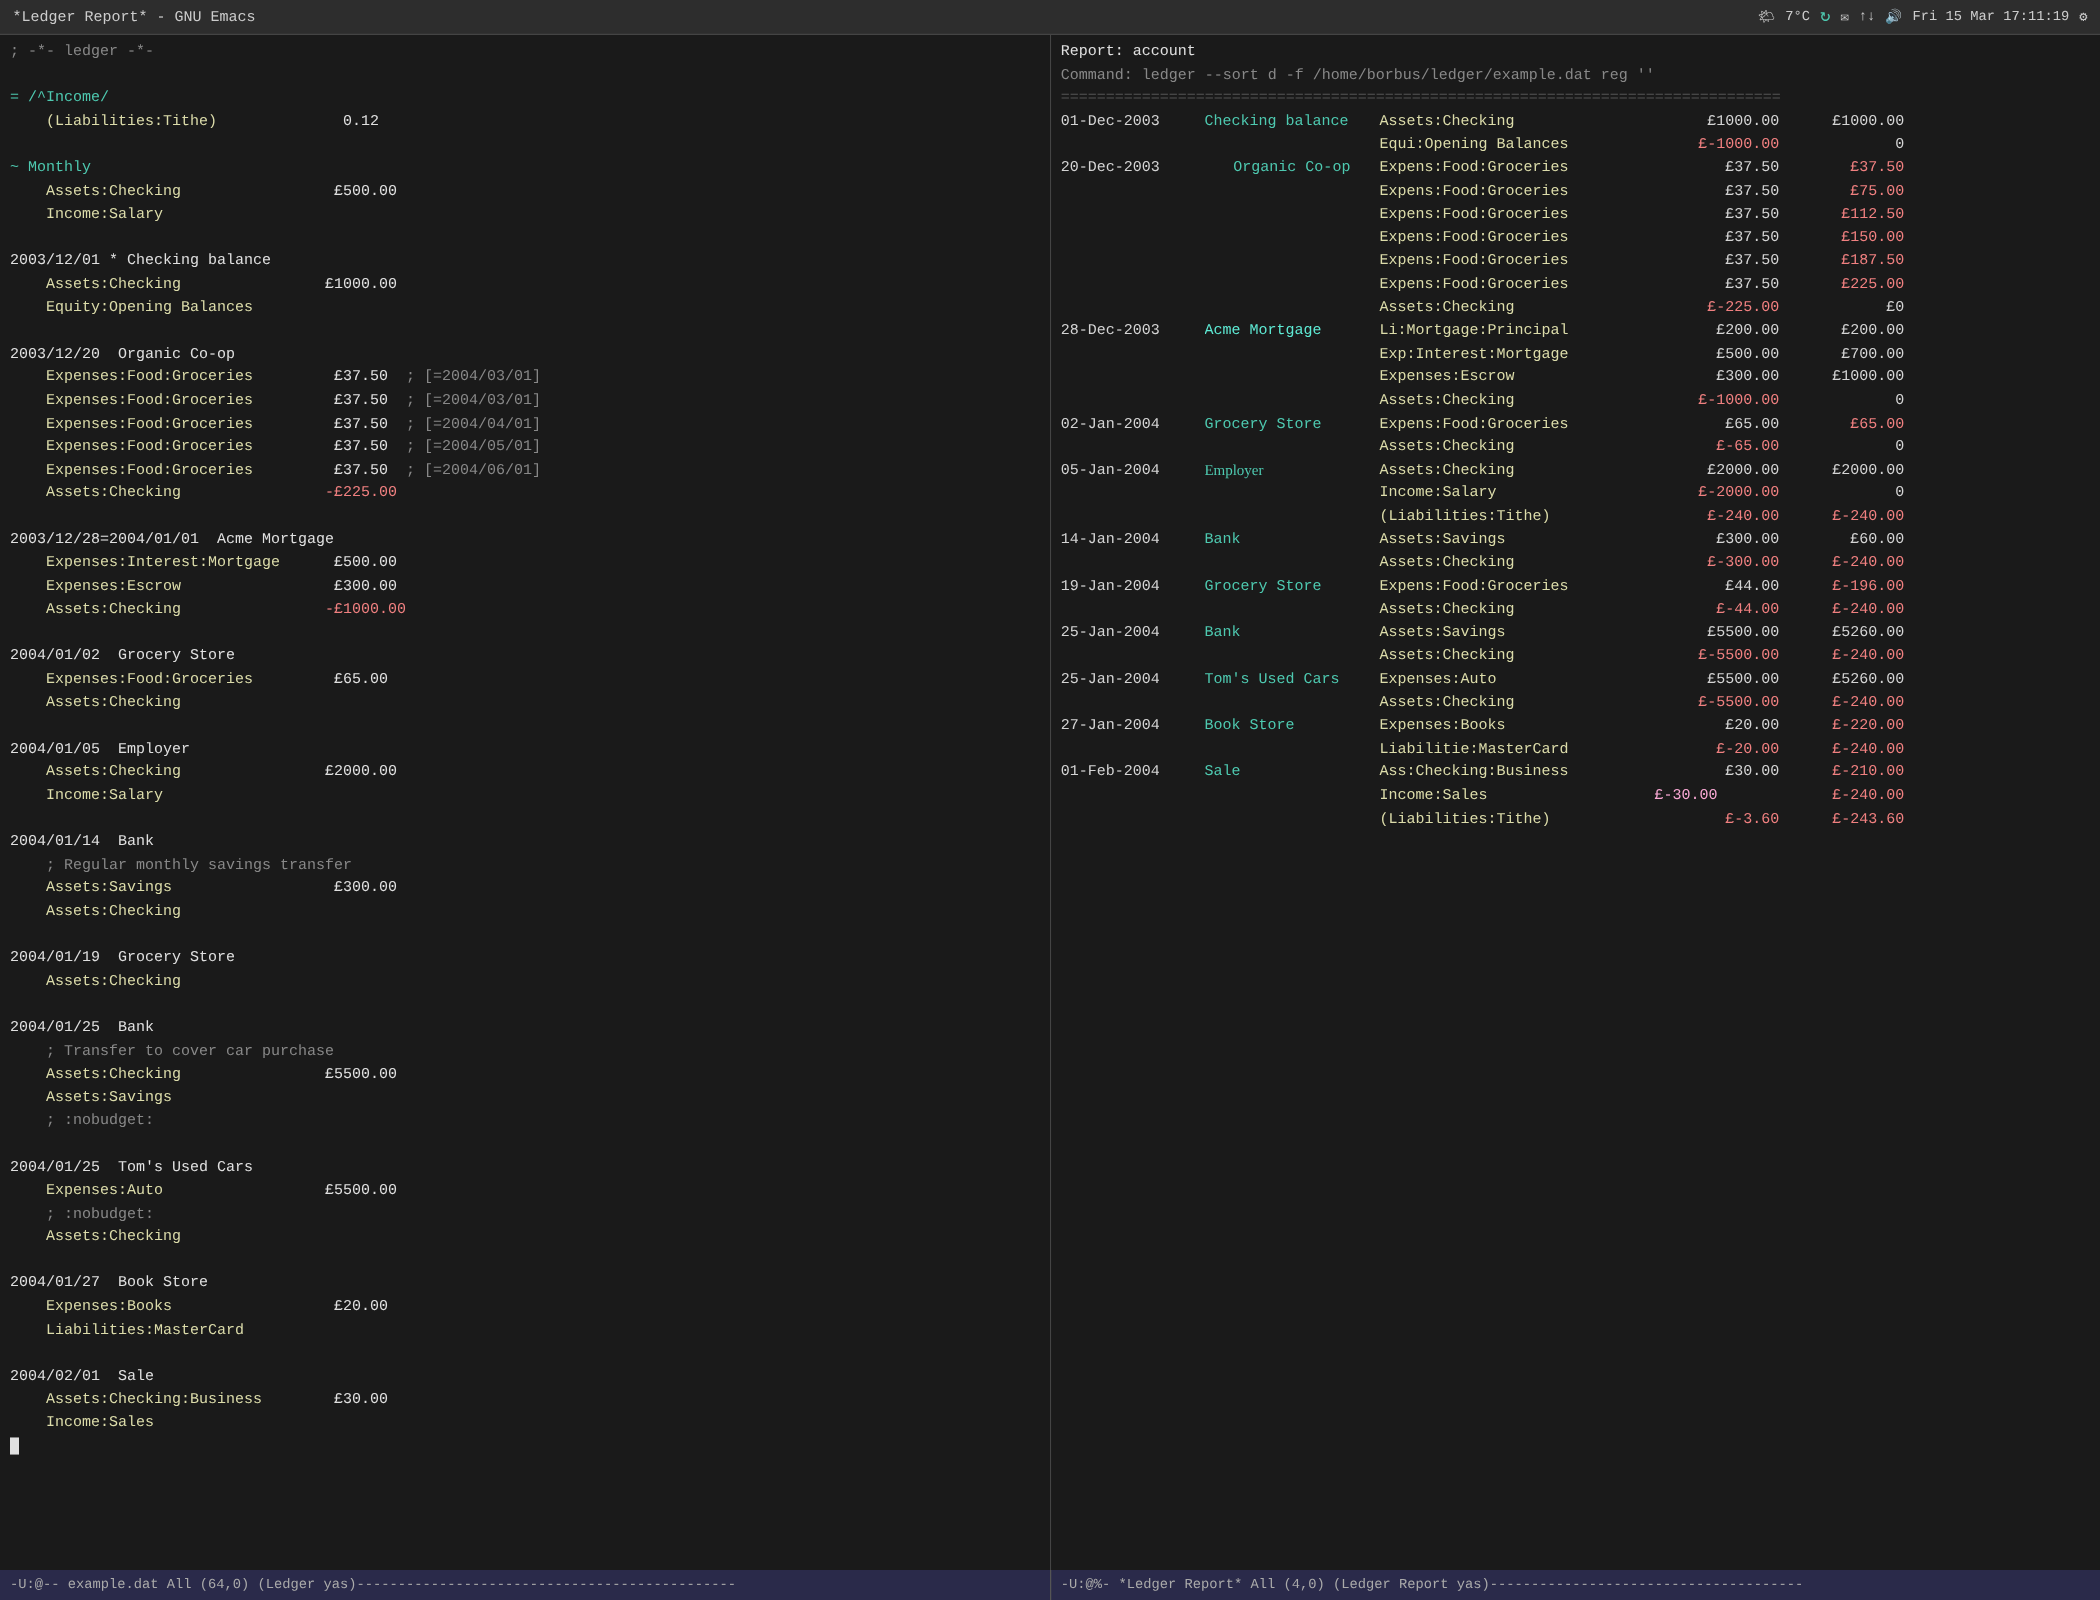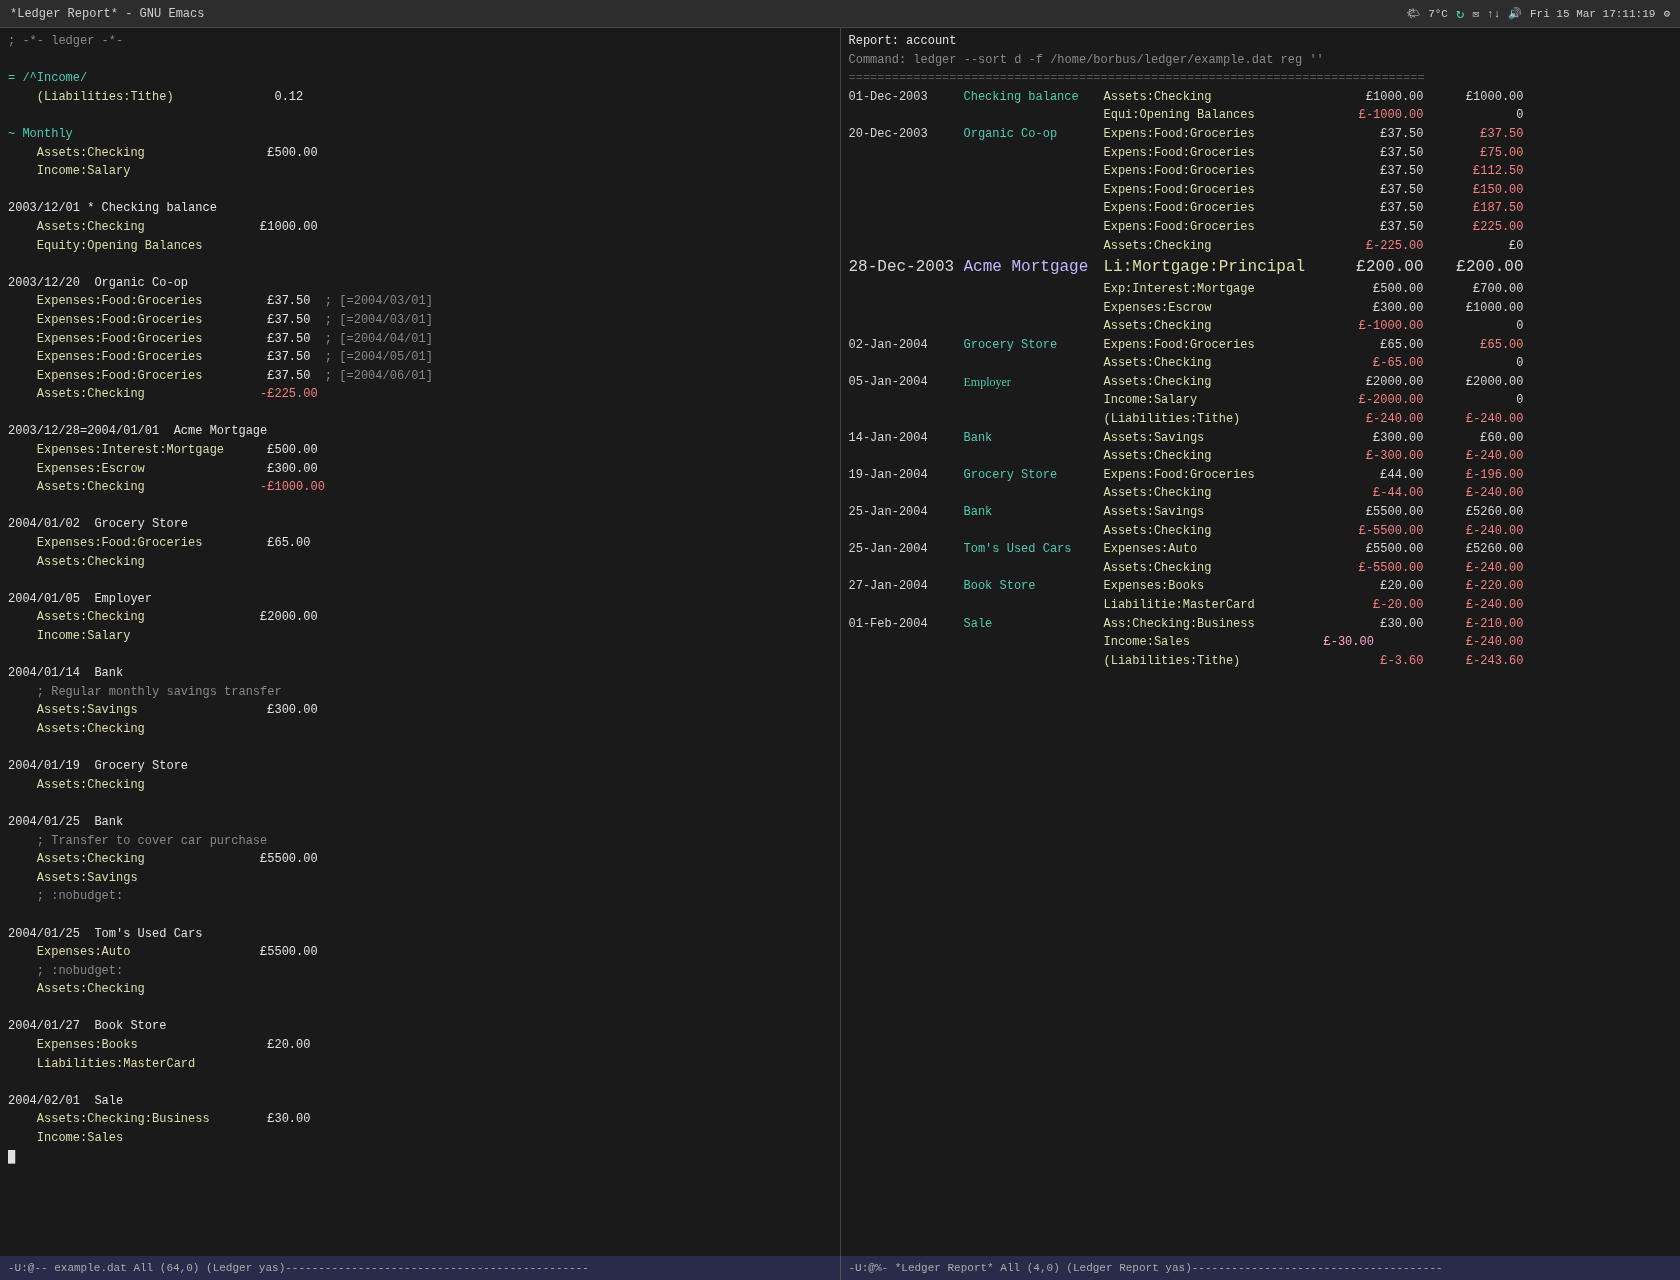--- a/index.html
+++ b/index.html
@@ -176,21 +176,21 @@
           </div>
           <div style="display: flex; line-height: 1.55; white-space: nowrap; font-size: 12px;">
             <span style="width: 115px; color: rgb(212, 212, 212); flex-shrink: 0;"></span>
             <span style="width: 140px; color: rgb(78, 201, 176); flex-shrink: 0; overflow: hidden;"></span>
             <span style="width: 220px; color: rgb(220, 220, 170); flex-shrink: 0;">Equi:Opening Balances</span>
             <span style="width: 100px; text-align: right; flex-shrink: 0; color: rgb(240, 128, 128);">£-1000.00</span>
             <span style="width: 100px; text-align: right; flex-shrink: 0; color: rgb(212, 212, 212);">0</span>
           </div>
           <div style="display: flex; line-height: 1.55; white-space: nowrap; font-size: 12px;">
             <span style="width: 115px; color: rgb(212, 212, 212); flex-shrink: 0;">20-Dec-2003</span>
-            <span style="width: 140px; color: rgb(78, 201, 176); flex-shrink: 0; overflow: hidden;">Organic Co-op</span>
+            <span style="width: 140px; color: rgb(78, 201, 176); flex-shrink: 0; overflow: hidden; text-align: center;">Organic Co-op</span>
             <span style="width: 220px; color: rgb(220, 220, 170); flex-shrink: 0;">Expens:Food:Groceries</span>
             <span style="width: 100px; text-align: right; flex-shrink: 0; color: rgb(212, 212, 212);">£37.50</span>
             <span style="width: 100px; text-align: right; flex-shrink: 0; color: rgb(240, 128, 128);">£37.50</span>
           </div>
           <div style="display: flex; line-height: 1.55; white-space: nowrap; font-size: 12px;">
             <span style="width: 115px; color: rgb(212, 212, 212); flex-shrink: 0;"></span>
             <span style="width: 140px; color: rgb(78, 201, 176); flex-shrink: 0; overflow: hidden;"></span>
             <span style="width: 220px; color: rgb(220, 220, 170); flex-shrink: 0;">Expens:Food:Groceries</span>
             <span style="width: 100px; text-align: right; flex-shrink: 0; color: rgb(212, 212, 212);">£37.50</span>
             <span style="width: 100px; text-align: right; flex-shrink: 0; color: rgb(240, 128, 128);">£75.00</span>
@@ -223,23 +223,23 @@
             <span style="width: 100px; text-align: right; flex-shrink: 0; color: rgb(212, 212, 212);">£37.50</span>
             <span style="width: 100px; text-align: right; flex-shrink: 0; color: rgb(240, 128, 128);">£225.00</span>
           </div>
           <div style="display: flex; line-height: 1.55; white-space: nowrap; font-size: 12px;">
             <span style="width: 115px; color: rgb(212, 212, 212); flex-shrink: 0;"></span>
             <span style="width: 140px; color: rgb(78, 201, 176); flex-shrink: 0; overflow: hidden;"></span>
             <span style="width: 220px; color: rgb(220, 220, 170); flex-shrink: 0;">Assets:Checking</span>
             <span style="width: 100px; text-align: right; flex-shrink: 0; color: rgb(240, 128, 128);">£-225.00</span>
             <span style="width: 100px; text-align: right; flex-shrink: 0; color: rgb(212, 212, 212);">£0</span>
           </div>
-          <div style="display: flex; line-height: 1.55; white-space: nowrap; font-size: 16px;">
+          <div style="display: flex; line-height: 1.55; white-space: nowrap; font-size: 12px;">
             <span style="width: 115px; color: rgb(212, 212, 212); flex-shrink: 0;">28-Dec-2003</span>
-            <span style="width: 140px; color: #c4b5fd; flex-shrink: 0; overflow: hidden;">Acme Mortgage</span>
+            <span style="width: 140px; color: #5eead4; flex-shrink: 0; overflow: hidden;">Acme Mortgage</span>
             <span style="width: 220px; color: rgb(220, 220, 170); flex-shrink: 0;">Li:Mortgage:Principal</span>
             <span style="width: 100px; text-align: right; flex-shrink: 0; color: rgb(212, 212, 212);">£200.00</span>
             <span style="width: 100px; text-align: right; flex-shrink: 0; color: rgb(212, 212, 212);">£200.00</span>
           </div>
           <div style="display: flex; line-height: 1.55; white-space: nowrap; font-size: 12px;">
             <span style="width: 115px; color: rgb(212, 212, 212); flex-shrink: 0;"></span>
             <span style="width: 140px; color: rgb(78, 201, 176); flex-shrink: 0; overflow: hidden;"></span>
             <span style="width: 220px; color: rgb(220, 220, 170); flex-shrink: 0;">Exp:Interest:Mortgage</span>
             <span style="width: 100px; text-align: right; flex-shrink: 0; color: rgb(212, 212, 212);">£500.00</span>
             <span style="width: 100px; text-align: right; flex-shrink: 0; color: rgb(212, 212, 212);">£700.00</span>

